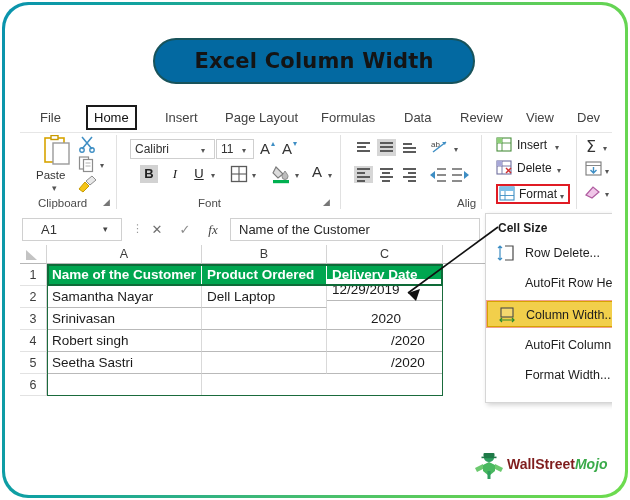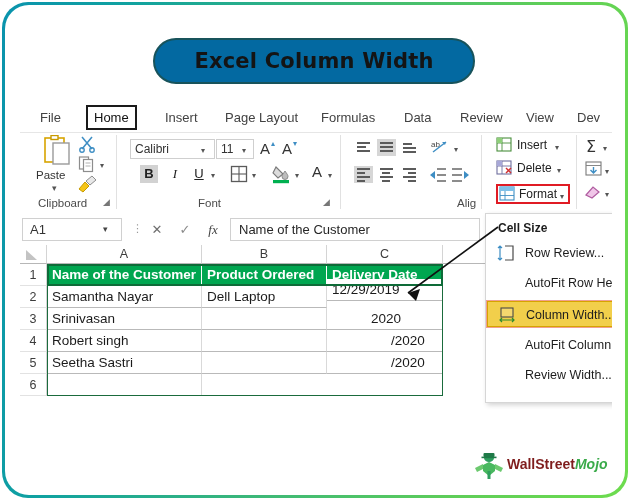--- a/index.html
+++ b/index.html
@@ -93,21 +93,21 @@
   #format-hl{
     position:absolute;left:476px;top:51px;width:74px;height:20px;
     border:2px solid #e01b24;box-sizing:border-box;
   }
 
   
   #fbar{position:absolute;left:0;top:111px;width:592px;height:28px;}
   #namebox{
     position:absolute;left:2px;top:2px;width:100px;height:23px;
     border:1px solid #d0d0d0;background:#fff;box-sizing:border-box;
-    font-size:13px;color:#333;line-height:21px;padding-left:7px;
+    font-size:13px;color:#333;line-height:21px;padding-left:18px;
   }
   #namebox-car{position:absolute;left:83px;top:8px;font-size:9px;color:#444;}
   #fbar-dots{position:absolute;left:112px;top:6px;font-size:11px;color:#999;letter-spacing:0;}
   #fbar-x,#fbar-chk,#fbar-fx{
     position:absolute;top:3px;width:26px;height:21px;line-height:21px;text-align:center;
     font-size:13px;color:#6f6f6f;
   }
   #fbar-x{left:124px;}
   #fbar-chk{left:152px;color:#8a8a8a;}
   #fbar-fx{left:180px;font-style:italic;color:#444;font-family:"Liberation Serif",serif;}
@@ -415,37 +415,37 @@
       <div id="sel-outline"></div>
     </div>
 
     <div id="menu">
       <div id="menu-title">Cell Size</div>
       <div class="mitem" style="top:26px;">
         <svg class="micon" viewBox="0 0 18 16">
           <path d="M3 2 L3 14 M1 3 L3 1 L5 3 M1 13 L3 15 L5 13" stroke="#3e8ec4" stroke-width="1.2" fill="none"></path>
           <path d="M8 1 L16 1 L16 15 L8 15" stroke="#4a4a4a" stroke-width="1.2" fill="none"></path>
         </svg>
-        <span class="mtxt">Row Review...</span>
+        <span class="mtxt">Row Delete...</span>
       </div>
       <div class="mitem" style="top:56px;">
         <span class="mtxt">AutoFit Row Heigh</span>
       </div>
       <div class="mitem hl" style="top:87px;">
         <svg class="micon" viewBox="0 0 18 16">
           <rect x="3" y="1" width="12" height="9" fill="#f5d76e" stroke="#4a4a4a" stroke-width="1.1"></rect>
           <path d="M2 13 L16 13 M4 11 L2 13 L4 15 M14 11 L16 13 L14 15" stroke="#2e8b2e" stroke-width="1.2" fill="none"></path>
         </svg>
         <span class="mtxt">Column Width...</span>
       </div>
       <div class="mitem" style="top:118px;">
         <span class="mtxt">AutoFit Column W</span>
       </div>
       <div class="mitem" style="top:148px;">
-        <span class="mtxt">Review Width...</span>
+        <span class="mtxt">Format Width...</span>
       </div>
     </div>
 
     <svg id="callout">
       <line x1="478" y1="122" x2="388" y2="188" stroke="#111" stroke-width="1.6"></line>
       <path d="M388 188 L400 184 L396 196 Z" fill="#111"></path>
     </svg>
 
   </div>
 

